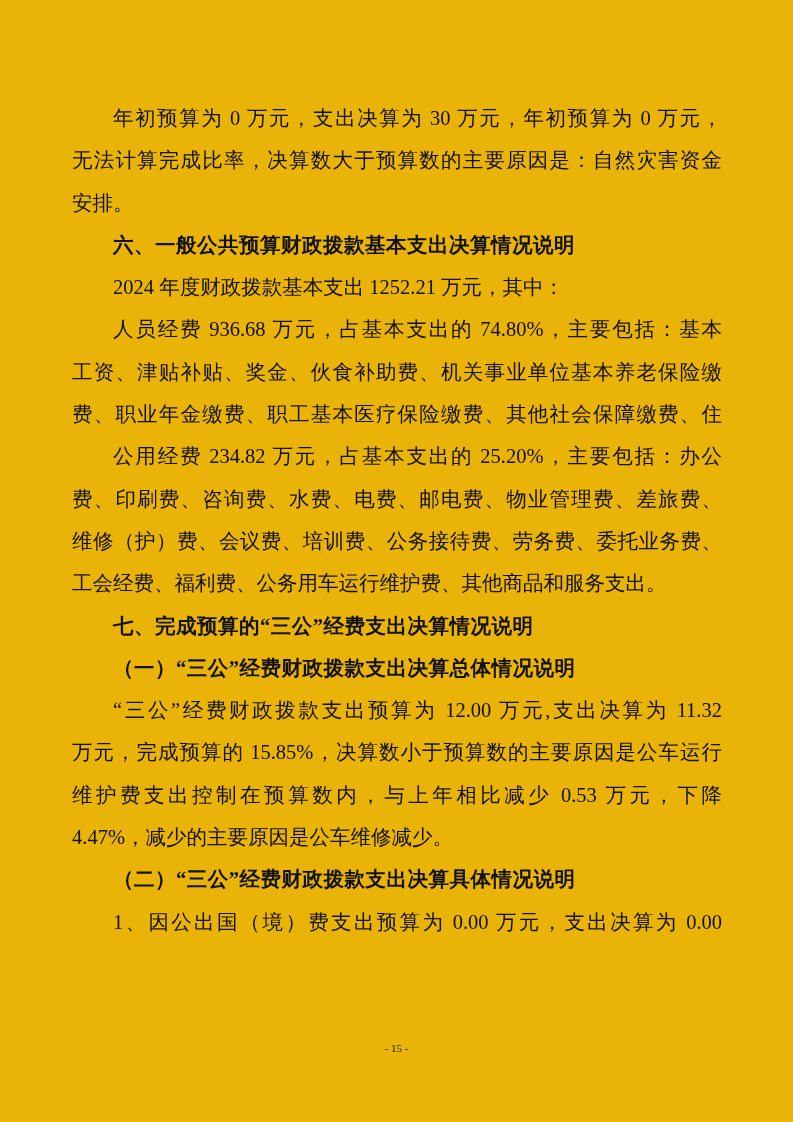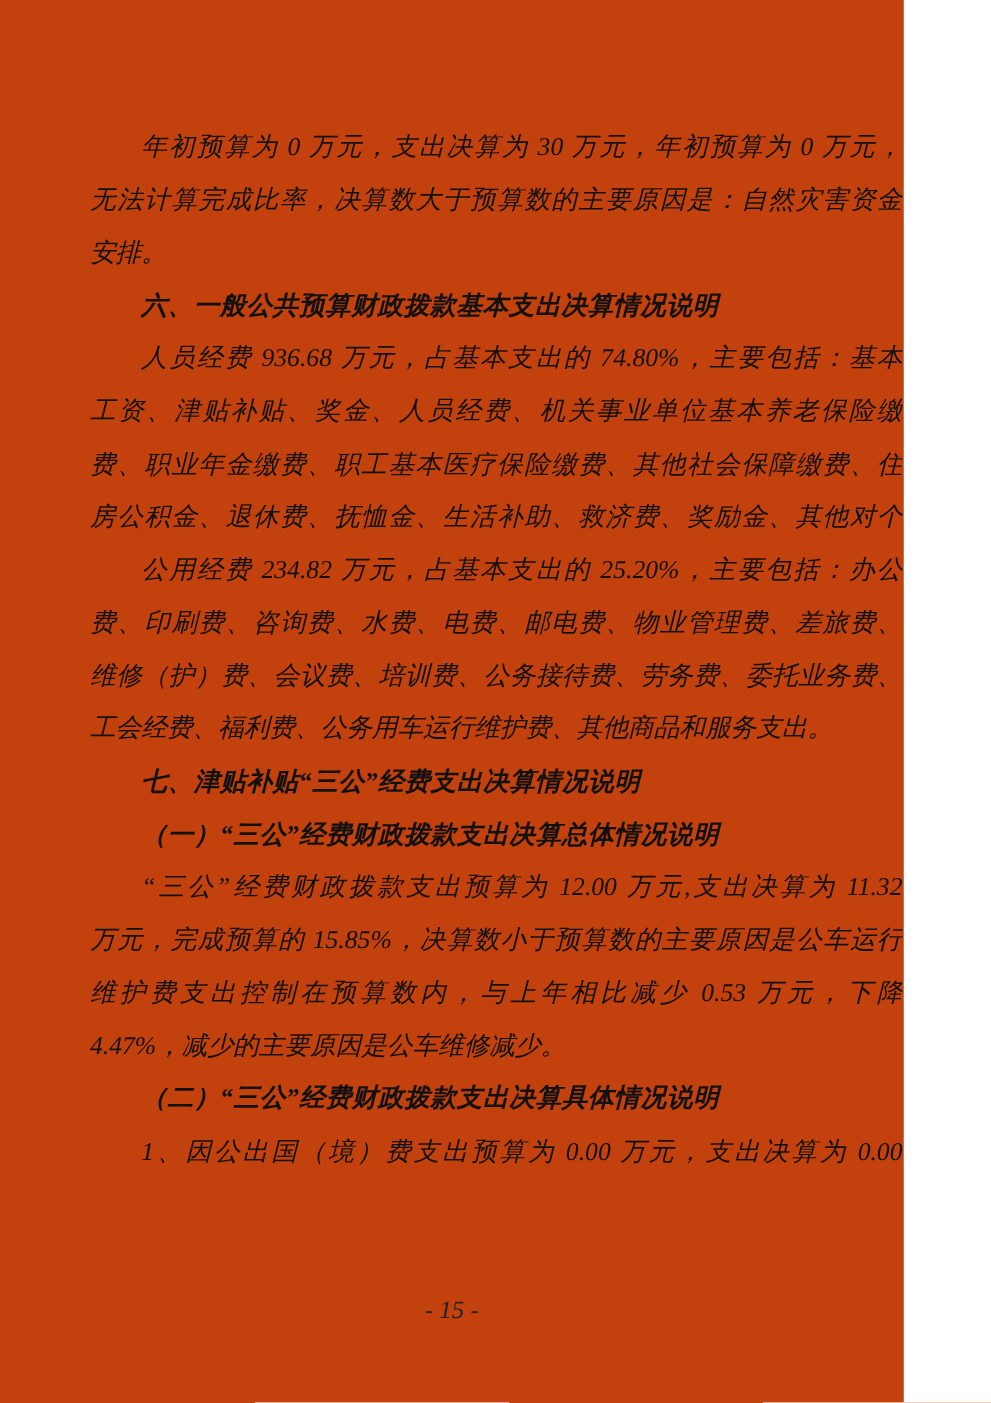--- a/index.html
+++ b/index.html
@@ -1,25 +1,24 @@
 <!DOCTYPE html>
 <html><head>
 <meta charset="utf-8">
 <style>
   * { margin: 0; padding: 0; box-sizing: border-box; }
   html, body { background: #ffffff; }
   .page {
     position: relative;
-    width: 723px;
+    width: 793px;
     height: 1122px;
-    background: #c2410c;
+    background: #eab308;
     overflow: hidden;
     font-family: "Liberation Serif", "DejaVu Serif", serif;
     color: #111111;
-    font-style: italic;
   }
   .content {
     position: absolute;
     left: 72px;
     top: 97px;
     width: 650px;
     font-size: 20.5px;
     line-height: 42.3px;
   }
   .block { margin: 0; }
@@ -41,53 +40,55 @@
     text-align: right;
     text-align-last: left;
     letter-spacing: 0.5px;
   }
   .footer {
     position: absolute;
     top: 1036px;
     left: 0;
     width: 100%;
     text-align: center;
-    font-size: 20px;
+    font-size: 11px;
     line-height: 24px;
     color: #222222;
     font-family: "Liberation Serif", "DejaVu Serif", serif;
   }
 </style>
 </head>
 <body>
 
 <div class="page">
   <div class="content" id="content">
       <div class="block body">
         <div class="line indent">年初预算为 0 万元，支出决算为 30 万元，年初预算为 0 万元，</div>
         <div class="line">无法计算完成比率，决算数大于预算数的主要原因是：自然灾害资金</div>
         <div class="line no-fill">安排。</div>
       </div>
       <div class="block heading">
         <div class="line indent no-fill">六、一般公共预算财政拨款基本支出决算情况说明</div>
       </div>
       <div class="block body">
+        <div class="line indent no-fill">2024 年度财政拨款基本支出 1252.21 万元，其中：</div>
+      </div>
+      <div class="block body">
         <div class="line indent">人员经费 936.68 万元，占基本支出的 74.80%，主要包括：基本</div>
-        <div class="line">工资、津贴补贴、奖金、人员经费、机关事业单位基本养老保险缴</div>
+        <div class="line">工资、津贴补贴、奖金、伙食补助费、机关事业单位基本养老保险缴</div>
         <div class="line">费、职业年金缴费、职工基本医疗保险缴费、其他社会保障缴费、住</div>
-        <div class="line">房公积金、退休费、抚恤金、生活补助、救济费、奖励金、其他对个</div>
       </div>
       <div class="block body">
         <div class="line indent">公用经费 234.82 万元，占基本支出的 25.20%，主要包括：办公</div>
         <div class="line">费、印刷费、咨询费、水费、电费、邮电费、物业管理费、差旅费、</div>
         <div class="line">维修（护）费、会议费、培训费、公务接待费、劳务费、委托业务费、</div>
         <div class="line no-fill">工会经费、福利费、公务用车运行维护费、其他商品和服务支出。</div>
       </div>
       <div class="block heading">
-        <div class="line indent no-fill">七、津贴补贴“三公”经费支出决算情况说明</div>
+        <div class="line indent no-fill">七、完成预算的“三公”经费支出决算情况说明</div>
       </div>
       <div class="block heading">
         <div class="line indent no-fill">（一）“三公”经费财政拨款支出决算总体情况说明</div>
       </div>
       <div class="block body">
         <div class="line indent">“三公”经费财政拨款支出预算为 12.00 万元,支出决算为 11.32</div>
         <div class="line">万元，完成预算的 15.85%，决算数小于预算数的主要原因是公车运行</div>
         <div class="line">维护费支出控制在预算数内，与上年相比减少 0.53 万元，下降</div>
         <div class="line no-fill">4.47%，减少的主要原因是公车维修减少。</div>
       </div>

